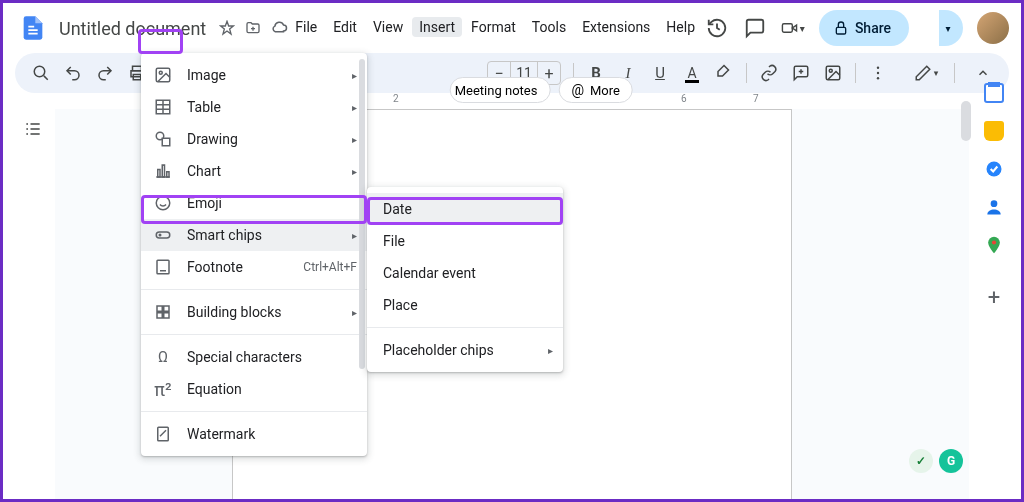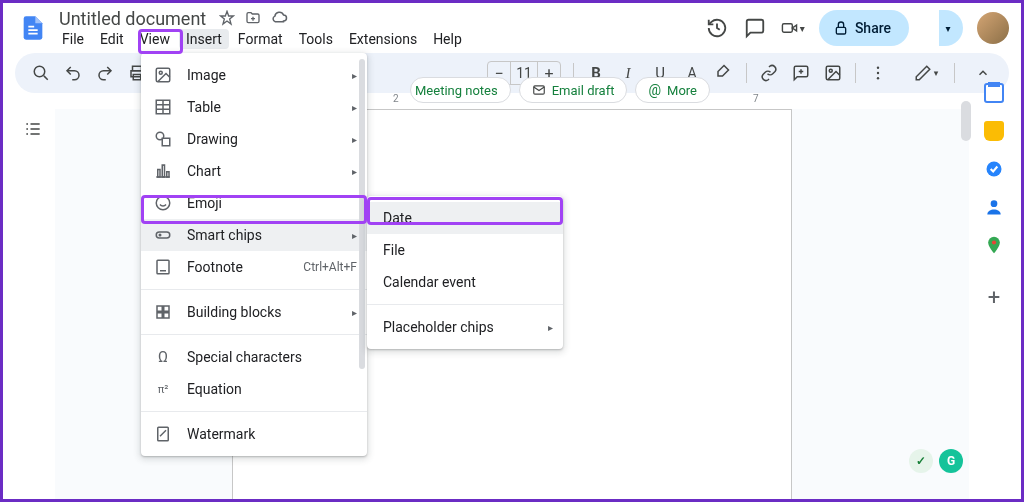--- a/index.html
+++ b/index.html
@@ -1,19 +1,19 @@
 <!DOCTYPE html>
 <html><head>
 <meta charset="utf-8">
 <style>
   * { box-sizing: border-box; margin: 0; padding: 0; }
   body { font-family: 'Google Sans', Roboto, Arial, sans-serif; font-size: 13px; color: #444746; background: #fff; width:1024px; height:502px; overflow:hidden; position:relative; border:3px solid #6b2cc4; }
   .header-row { display:flex; align-items:center; height:44px; padding: 6px 12px 0 12px; }
   .docs-logo { width:36px; height:36px; display:flex; align-items:center; justify-content:center; margin-right:4px; }
-  .title-area { flex:0 0 auto; display:flex; flex-direction:column; }
+  .title-area { flex:0 0 auto; display:flex; flex-direction:row; }
   .doc-title-row { display:flex; align-items:center; gap:8px; height:22px; }
   .doc-title { font-size:18px; color:#444746; padding:0 4px; }
   .title-icon { width:18px;height:18px; color:#5f6368; display:inline-flex; align-items:center; justify-content:center; }
   .menu-bar { display:flex; gap:2px; height:20px; align-items:center; }
   .menu-item { padding:2px 7px; font-size:14px; color:#202124; border-radius:4px; cursor:pointer; }
   .menu-item.active { background:#e8ebee; }
   .header-right { margin-left:auto; display:flex; align-items:center; gap:14px; }
   .hdr-icon { width:24px;height:24px; color:#444746; display:flex; align-items:center; justify-content:center; }
   .share-btn { background:#c2e7ff; border-radius:32px; height:36px; padding:0 18px 0 14px; display:flex; align-items:center; gap:6px; font-size:14px; color:#001d35; font-weight:500;}
   .share-caret { width:24px;height:36px;display:flex;align-items:center;justify-content:center;background:#c2e7ff;border-radius:0 32px 32px 0;margin-left:-10px;padding-right:6px;}
@@ -22,38 +22,38 @@
   .tb-icon { width:28px;height:28px;display:flex;align-items:center;justify-content:center;color:#444746;border-radius:4px; }
   .tb-sep { width:1px; height:20px; background:#c7c7c7; margin:0 4px; }
   .fontsize-box { display:flex;align-items:center;border:1px solid #c7c7c7;border-radius:4px;height:24px; margin:0 4px;}
   .fontsize-btn { width:22px;text-align:center;font-size:16px;color:#444746;}
   .fontsize-val { width:28px;text-align:center;font-size:14px;border-left:1px solid #c7c7c7;border-right:1px solid #c7c7c7;height:100%;line-height:22px;}
   .toolbar-right { margin-left:auto; display:flex; gap:10px;align-items:center;}
   .ruler-area { position:relative; margin-left:52px; margin-right:52px; height:16px; font-size:10px; color:#80868b; }
   .doc-area { position:relative; margin-left:52px; margin-right:52px; background:#f9fbfd; height:400px; display:flex; justify-content:center; }
   .page { width:560px; background:#fff; border:1px solid #c7c7c7; margin-top:0; height:400px; position:relative;}
   .chip-row { position:absolute; top:74px; left:50%; transform:translateX(-34%); display:flex; gap:8px; }
-  .chip { display:flex;align-items:center;gap:6px;border:1px solid #dadce0;border-radius:16px;padding:4px 12px;font-size:13px;color:#15803d;background:#fff;}
+  .chip { display:flex;align-items:center;gap:6px;border:1px solid #dadce0;border-radius:16px;padding:4px 12px;font-size:13px;color:#000000;background:#fff;}
   .left-rail { position:absolute; left:16px; top:112px; }
   .outline-icn{width:28px;height:28px;display:flex;align-items:center;justify-content:center;color:#444746;}
   .right-rail { position:absolute; right:10px; top:80px; display:flex; flex-direction:column; gap:18px; align-items:center; width:34px;}
   .rail-ic { width:20px;height:20px;border-radius:3px; }
   .plus-btn { width:32px;height:32px;display:flex;align-items:center;justify-content:center;color:#5f6368;font-size:22px;margin-top:8px;}
   .scrollbar-track { position:absolute; right:48px; top:98px; bottom:10px; width:12px; }
   .scrollbar-thumb { width:10px; background:#dadce0; border-radius:6px; position:absolute; top:0; height:40px;}
   
   .dropdown { position:absolute; background:#fff; border-radius:4px; box-shadow:0 2px 6px 2px rgba(60,64,67,.15),0 1px 2px rgba(60,64,67,.3); padding:6px 0; z-index:100;}
   .dd-insert { left:138px; top:50px; width:226px; }
   .dd-item { display:flex; align-items:center; height:32px; padding:0 12px; font-size:14px; color:#202124; gap:14px; position:relative;}
   .dd-item.hl { background:#eef0f2; }
   .dd-icon { width:20px;height:20px;display:flex;align-items:center;justify-content:center;color:#5f6368;flex-shrink:0;}
   .dd-arrow { position:absolute;right:10px;color:#5f6368;font-size:10px;}
   .dd-shortcut { position:absolute;right:10px;color:#5f6368;font-size:12px;}
   .dd-sep { height:1px;background:#e8eaed;margin:6px 0;}
-  .dd-sub { left:364px; top:193px; width:196px; }
+  .dd-sub { left:364px; top:184px; width:196px; }
   .dd-sub .dd-item { padding-left:16px; }
   .dd-scroll { position:absolute; right:2px; top:6px; width:6px; background:#dadce0; border-radius:3px; height:310px;}
   
   .hl-box { position:absolute; border:3px solid #a142f4; border-radius:4px; pointer-events:none; z-index:200;}
   .hl-insert { left:135px; top:26px; width:45px; height:25px; }
   .hl-smart { left:138px; top:192px; width:226px; height:29px; }
   .hl-date { left:364px; top:194px; width:196px; height:28px; }
   
   .fab-group { position:absolute; right:58px; bottom:26px; display:flex; gap:6px;}
   .fab { width:24px;height:24px;border-radius:50%;display:flex;align-items:center;justify-content:center;color:#fff;font-size:12px;font-weight:bold;}
@@ -262,27 +262,20 @@
 
 <div class="doc-area">
   <div class="page"></div>
 </div>
 
 <div class="chip-row">
   <div class="chip" style="padding-left:4px;">
       <span>Meeting notes</span>
     </div>
   <div class="chip">
-      <svg width="14" height="14" viewBox="0 0 24 24" fill="none" stroke="#444746" stroke-width="2">
-        <rect x="3" y="5" width="18" height="14" rx="2"></rect>
-        <path d="m3 7 9 6 9-6"></path>
-      </svg>
-      <span>Email draft</span>
-    </div>
-  <div class="chip">
       <span style="font-size:14px;">@</span>
       <span>More</span>
     </div>
 </div>
 
 <div class="right-rail">
   <div class="rail-ic" style="background:#fff;border:2px solid #4285f4;position:relative;">
       <span style="position:absolute;top:-3px;left:2px;right:2px;height:5px;background:#4285f4;"></span>
     </div>
   <div class="rail-ic" style="background:#fbbc04;border-radius:3px 3px 6px 6px;"></div>
@@ -394,21 +387,21 @@
     </div>
   <div class="dd-sep"></div>
   <div class="dd-item">
       <span class="dd-icon">
         <span style="font-size:15px;">Ω</span>
       </span>
       <span>Special characters</span>
     </div>
   <div class="dd-item">
       <span class="dd-icon">
-        <span style="font-size:11px;">π²</span>
+        <span style="font-size:18px;">π²</span>
       </span>
       <span>Equation</span>
     </div>
   <div class="dd-sep"></div>
   <div class="dd-item">
       <span class="dd-icon">
         <svg width="18" height="18" viewBox="0 0 24 24" fill="none" stroke="#5f6368" stroke-width="2">
           <rect x="5" y="3" width="14" height="18" rx="1"></rect>
           <path d="M8 15l8-8"></path>
         </svg>
@@ -422,20 +415,23 @@
 <div class="dropdown dd-sub">
   <div class="dd-item hl">
       <span>Date</span>
     </div>
   <div class="dd-item">
       <span>File</span>
     </div>
   <div class="dd-item">
       <span>Calendar event</span>
     </div>
+  <div class="dd-item">
+      <span>Place</span>
+    </div>
   <div class="dd-sep"></div>
   <div class="dd-item">
       <span>Placeholder chips</span>
       <span class="dd-arrow">▸</span>
     </div>
 </div>
 
 <div class="hl-box hl-insert"></div>
 <div class="hl-box hl-smart"></div>
 <div class="hl-box hl-date"></div>

